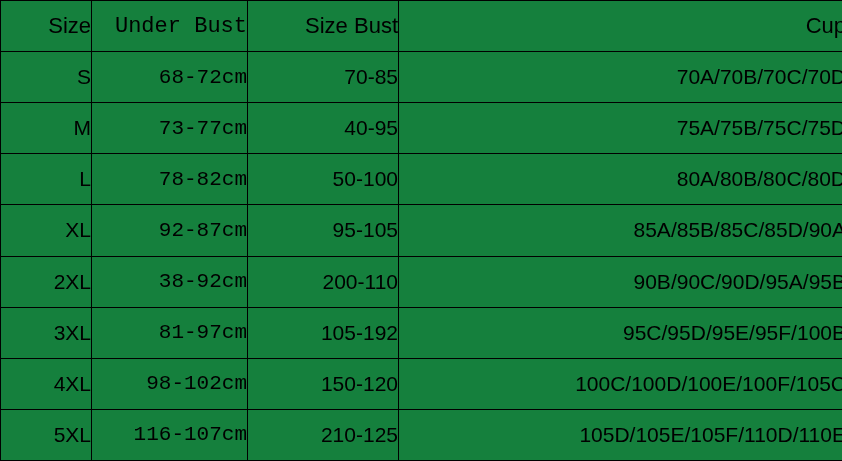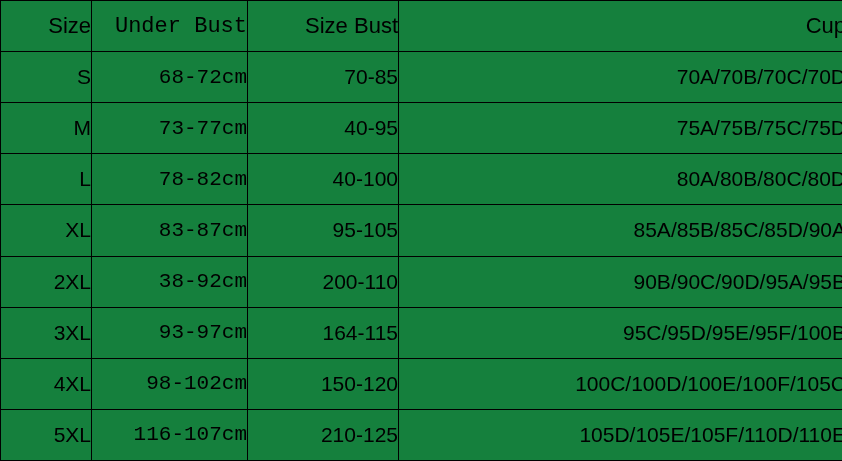--- a/index.html
+++ b/index.html
@@ -65,39 +65,39 @@
     </tr>
     <tr>
       <td class="col-size">M</td>
       <td class="col-under">73-77cm</td>
       <td class="col-upper">40-95</td>
       <td class="col-cup">75A/75B/75C/75D</td>
     </tr>
     <tr>
       <td class="col-size">L</td>
       <td class="col-under">78-82cm</td>
-      <td class="col-upper">40-100</td>
+      <td class="col-upper">50-100</td>
       <td class="col-cup">80A/80B/80C/80D</td>
     </tr>
     <tr>
       <td class="col-size">XL</td>
-      <td class="col-under">83-87cm</td>
+      <td class="col-under">92-87cm</td>
       <td class="col-upper">95-105</td>
       <td class="col-cup">85A/85B/85C/85D/90A</td>
     </tr>
     <tr>
       <td class="col-size">2XL</td>
       <td class="col-under">38-92cm</td>
       <td class="col-upper">200-110</td>
       <td class="col-cup">90B/90C/90D/95A/95B</td>
     </tr>
     <tr>
       <td class="col-size">3XL</td>
-      <td class="col-under">93-97cm</td>
-      <td class="col-upper">164-115</td>
+      <td class="col-under">81-97cm</td>
+      <td class="col-upper">105-192</td>
       <td class="col-cup">95C/95D/95E/95F/100B</td>
     </tr>
     <tr>
       <td class="col-size">4XL</td>
       <td class="col-under">98-102cm</td>
       <td class="col-upper">150-120</td>
       <td class="col-cup">100C/100D/100E/100F/105C</td>
     </tr>
     <tr>
       <td class="col-size">5XL</td>

